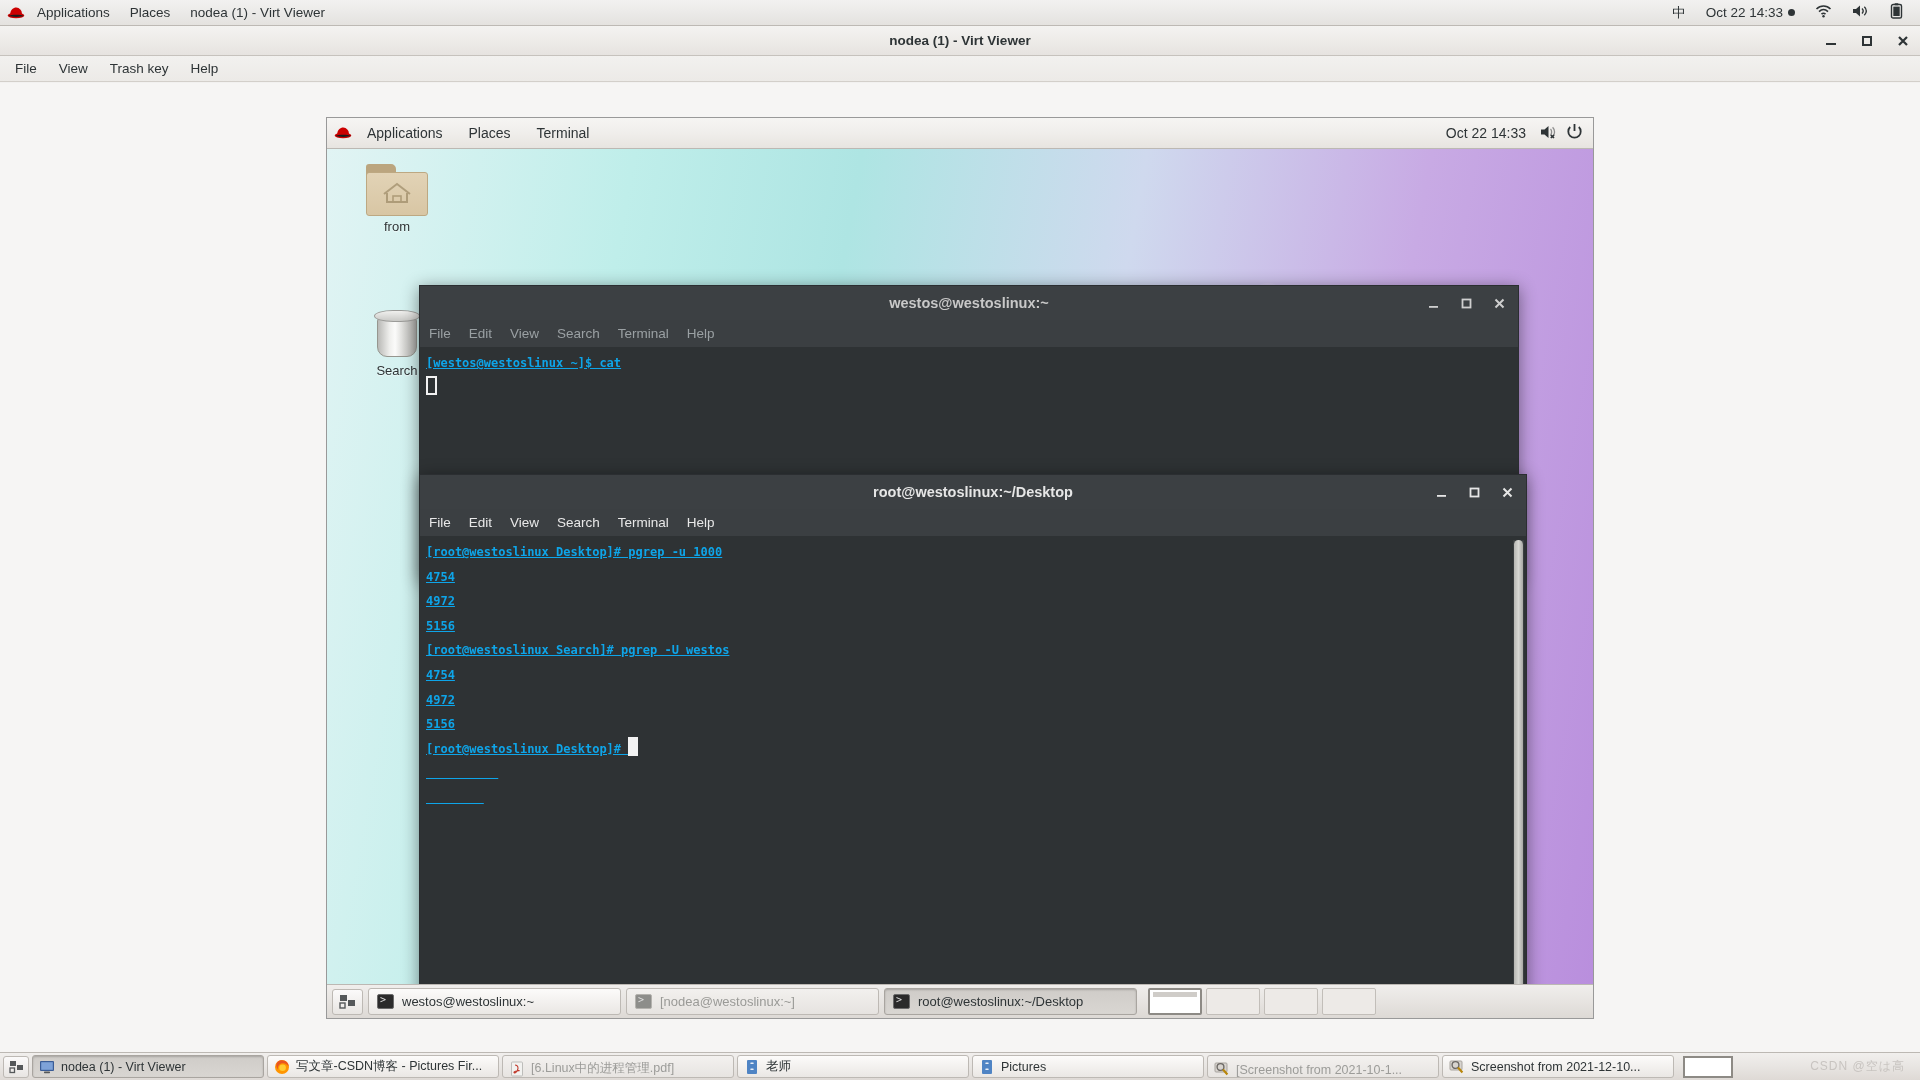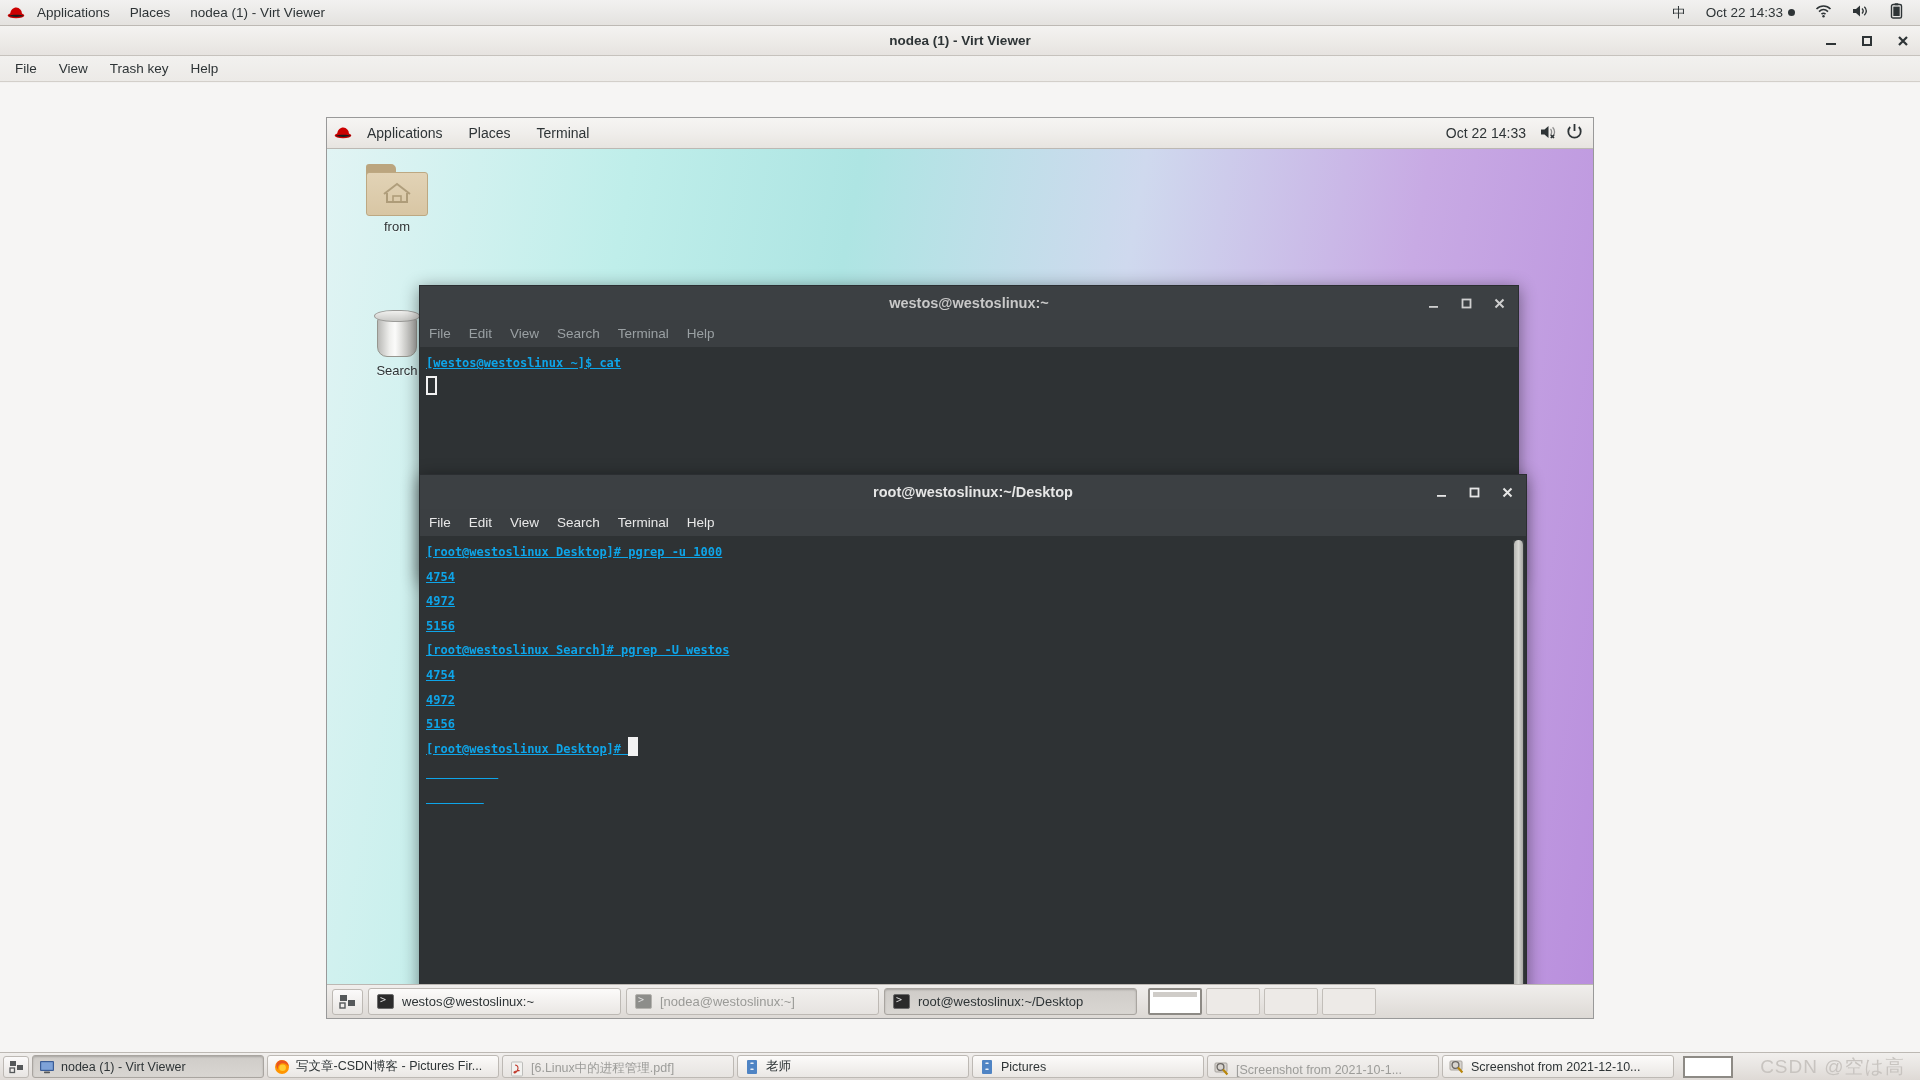--- a/index.html
+++ b/index.html
@@ -254,21 +254,21 @@
     border-color: #a9a5a0; box-shadow: inset 0 1px 2px rgba(0,0,0,0.2);
   }
   .ht-task .lbl { overflow: hidden; text-overflow: ellipsis; }
   .ico16 { width: 16px; height: 16px; flex: none; position: relative; }
   #host-ws {
     width: 50px; height: 22px; border: 2px solid #8d8a85; background:#fff;
     margin-left: 6px; flex: none;
   }
   #watermark {
     margin-left: auto; padding-right: 12px;
-    font-size: 19px; color: #c8c4c0; white-space: nowrap;
+    font-size: 12px; color: #c8c4c0; white-space: nowrap;
     letter-spacing: 1px;
   }
 </style>
 </head>
 <body>
 
 <div id="host-top-panel">
   <span class="redhat-logo">
     <svg viewBox="0 0 24 20" width="20" height="18">
       <ellipse cx="12" cy="13" rx="10" ry="3.4" fill="#cc0000"></ellipse>

